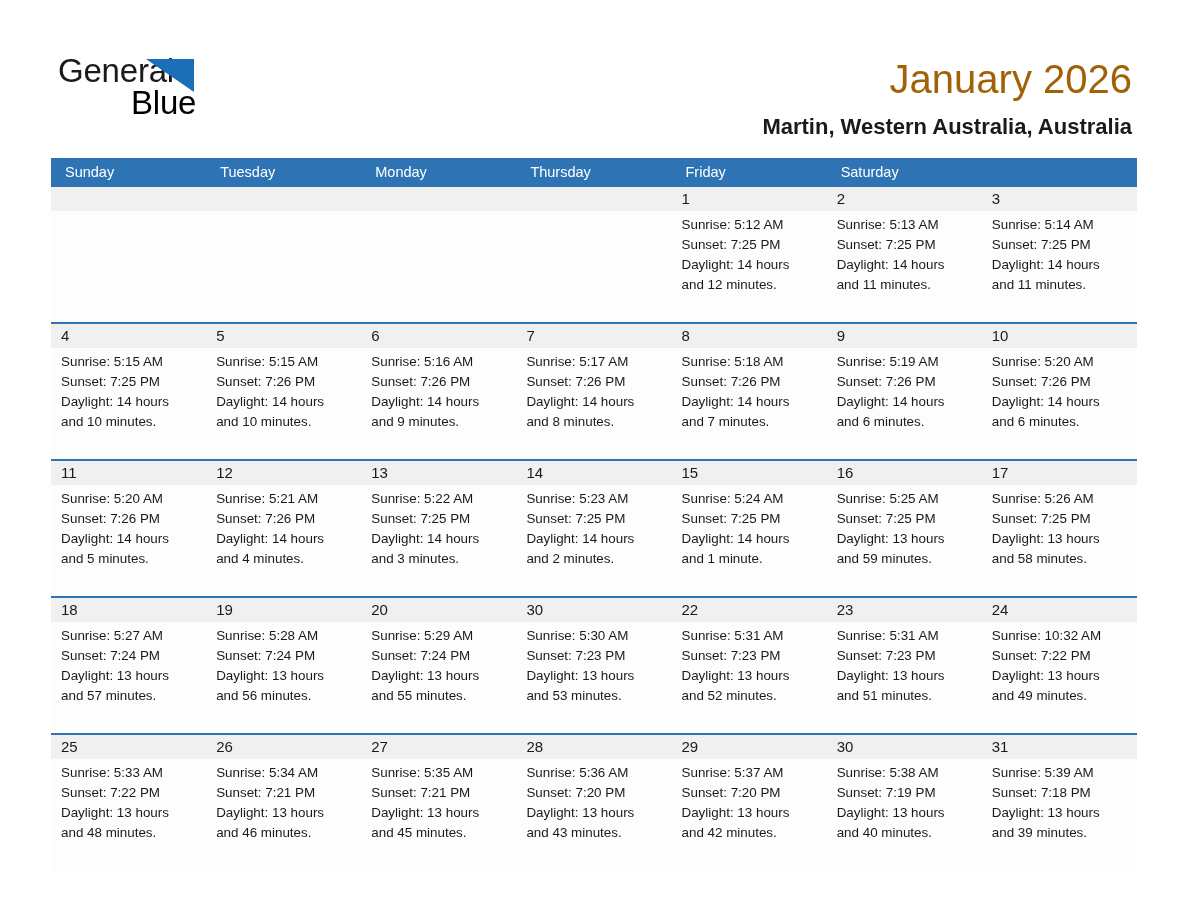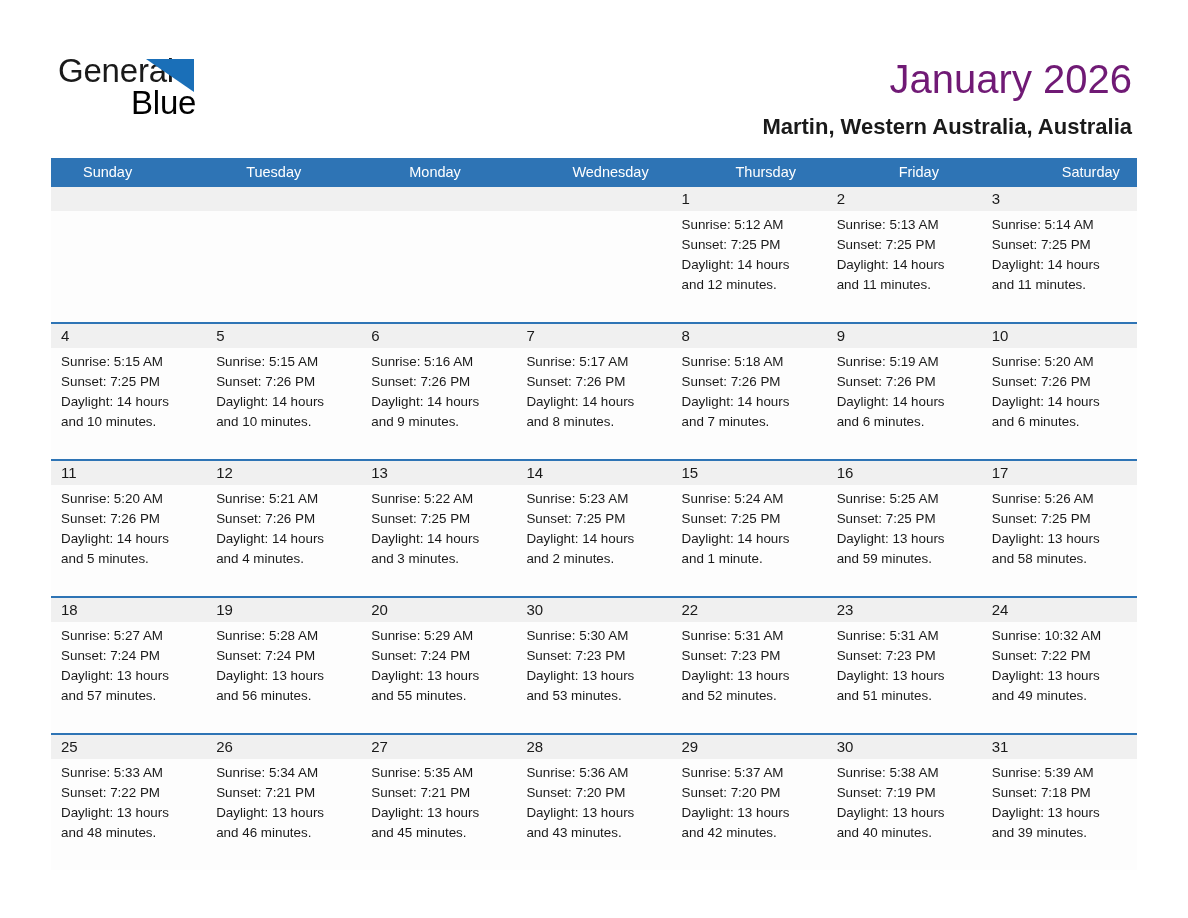--- a/index.html
+++ b/index.html
@@ -56,21 +56,21 @@
     color: #000000;
     letter-spacing: -0.2px;
     font-weight: 400;
   }
   .title {
     position: absolute;
     right: 56px;
     top: 55px;
     font-size: 40px;
     line-height: 48px;
-    color: #701a75;
+    color: #a16207;
     font-weight: 400;
     text-align: right;
     white-space: nowrap;
   }
   .subtitle {
     position: absolute;
     right: 56px;
     top: 113px;
     font-size: 22px;
     line-height: 28px;
@@ -91,23 +91,22 @@
     display: flex;
     background: #2E74B5;
     height: 29px;
   }
   .dow-cell {
     width: 155.14px;
     flex: 0 0 155.14px;
     color: #ffffff;
     font-size: 14.5px;
     line-height: 29px;
-    padding-left: 24px;
+    padding-left: 14px;
     white-space: nowrap;
-    margin-left: 8px;
   }
   .week {
     position: relative;
     border-top: 2px solid #2E74B5;
   }
   .week:first-of-type { border-top: none; }
   .week-numbers {
     display: flex;
     background: #F0F0F0;
     height: 24px;
@@ -157,21 +156,20 @@
 
     <div class="title">January 2026</div>
     <div class="subtitle">Martin, Western Australia, Australia</div>
   </div>
 
   <div class="calendar">
     <div class="dow-row" id="dow-row">
         <div class="dow-cell">Sunday</div>
         <div class="dow-cell">Tuesday</div>
         <div class="dow-cell">Monday</div>
-        <div class="dow-cell">Wednesday</div>
         <div class="dow-cell">Thursday</div>
         <div class="dow-cell">Friday</div>
         <div class="dow-cell">Saturday</div>
       </div>
     <div id="weeks-container">
         <div class="week">
           <div class="week-numbers">
             <div class="num-cell"></div>
             <div class="num-cell"></div>
             <div class="num-cell"></div>

